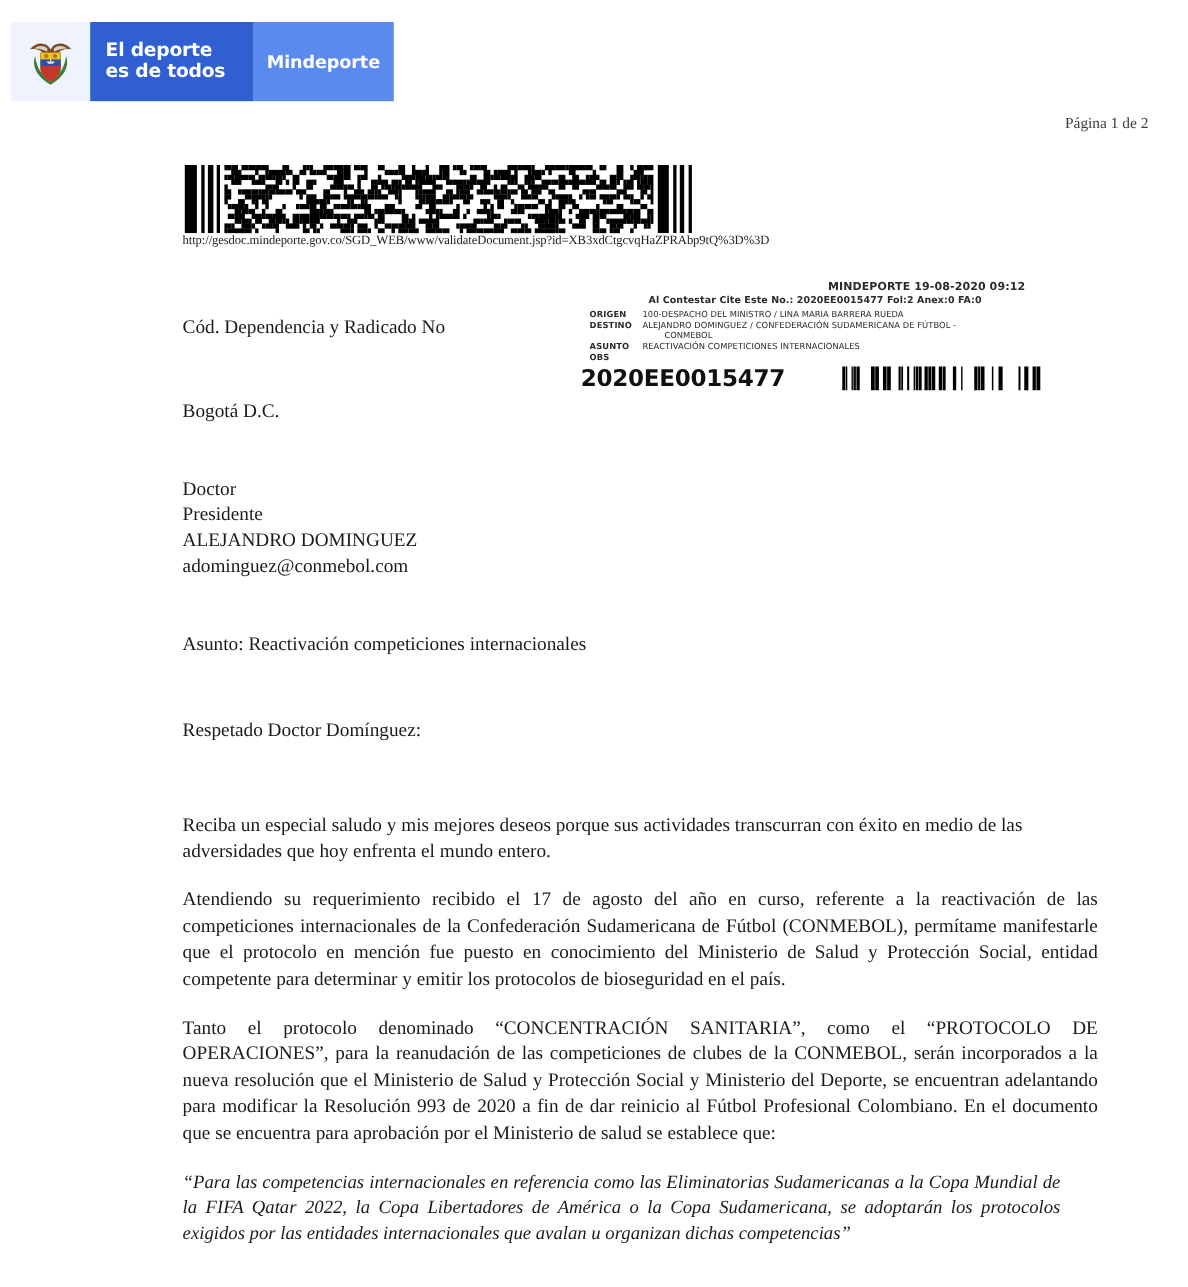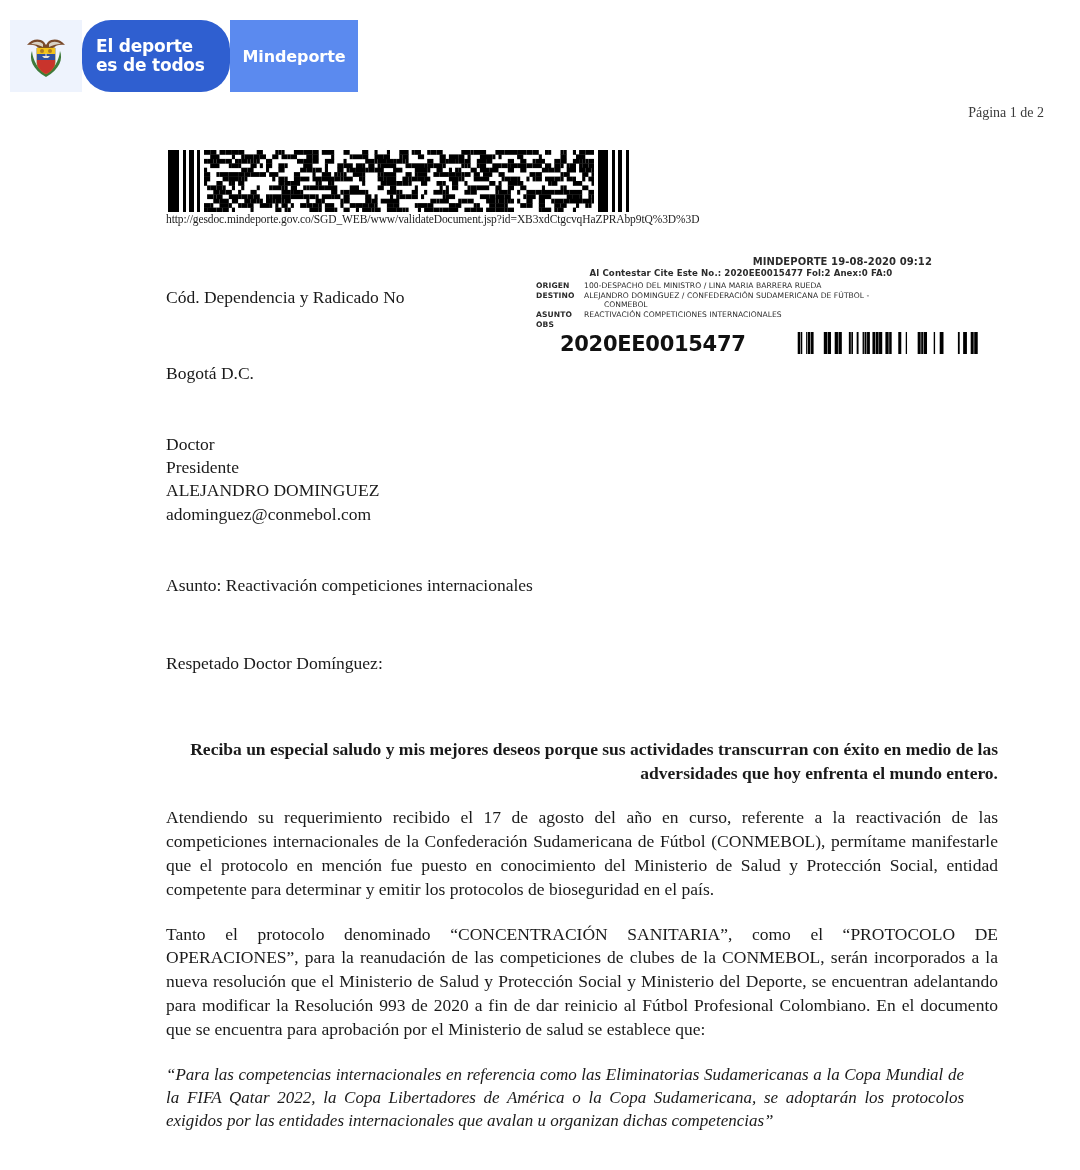--- a/index.html
+++ b/index.html
@@ -41,21 +41,20 @@
     display: flex;
     flex-direction: column;
     justify-content: center;
     padding-left: 14px;
     box-sizing: border-box;
     font-family: "DejaVu Sans", sans-serif;
     font-weight: bold;
     font-size: 17px;
     line-height: 1.12;
     letter-spacing: -0.2px;
-    border-radius: 29px;
   }
   .brand-ministry {
     background: #5b8aef;
     color: #ffffff;
     width: 128px;
     display: flex;
     align-items: center;
     justify-content: center;
     font-family: "DejaVu Sans", sans-serif;
     font-weight: bold;
@@ -134,24 +133,25 @@
     letter-spacing: 0.05px;
   }
   .stamp-val-cont {
     margin-left: 68px;
     font-size: 7.6px;
     line-height: 1.28;
   }
 
   .radicado-row {
     position: absolute;
-    left: 560px;
+    left: 528px;
     top: 332px;
     width: 420px;
     display: flex;
+    align-items: center;
   }
   .radicado-number {
     font-family: "DejaVu Sans", sans-serif;
     font-weight: bold;
     font-size: 21px;
     letter-spacing: -0.3px;
     color: #111;
   }
   .code128 {
     margin-left: 50px;
@@ -179,21 +179,21 @@
 
   .subject { padding-top: 48px; margin: 0; }
   .salutation { padding-top: 55px; margin: 0; }
 
   .body-paragraphs { padding-top: 62px; }
   .body-paragraphs p {
     margin: 0 0 21px 0;
     text-align: justify;
     line-height: 1.36;
   }
-  .body-paragraphs p:first-child { text-align: right; font-weight: bold; }
+  .body-paragraphs p:first-child { text-align: left; }
 
   .quote {
     margin: 8px 0 0 34px;
     width: 798px;
     font-style: italic;
     text-align: justify;
     line-height: 1.42;
     font-size: 17px;
   }
 </style>

